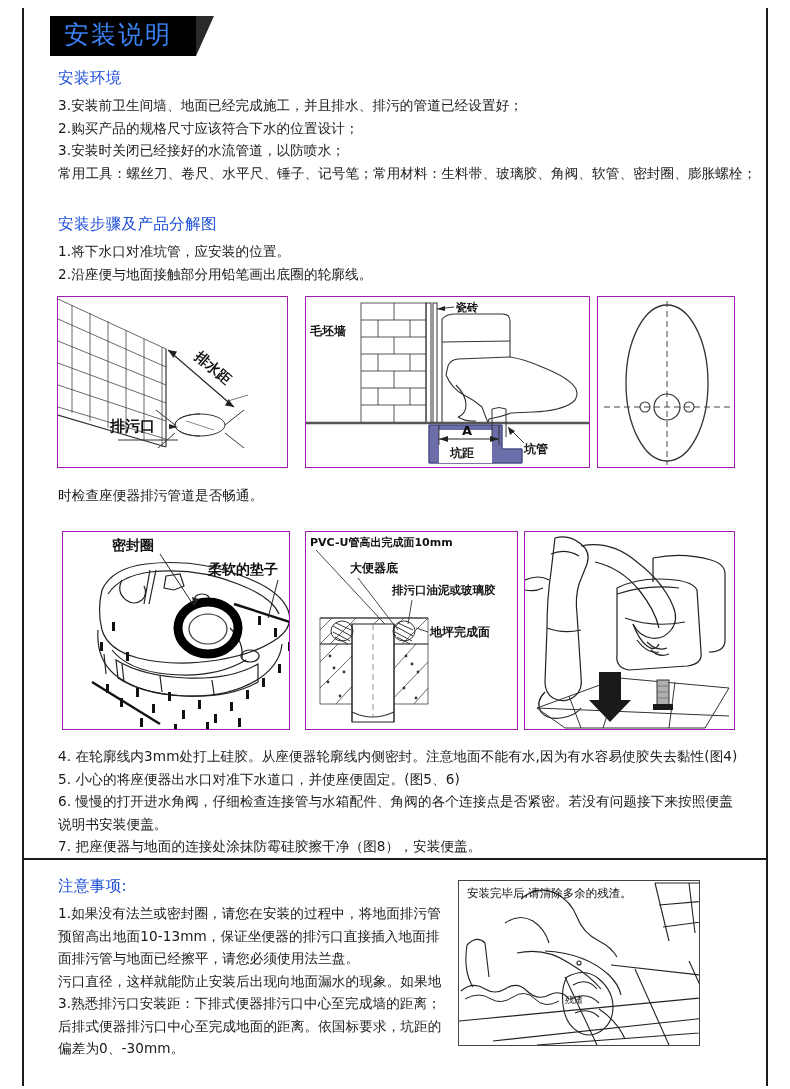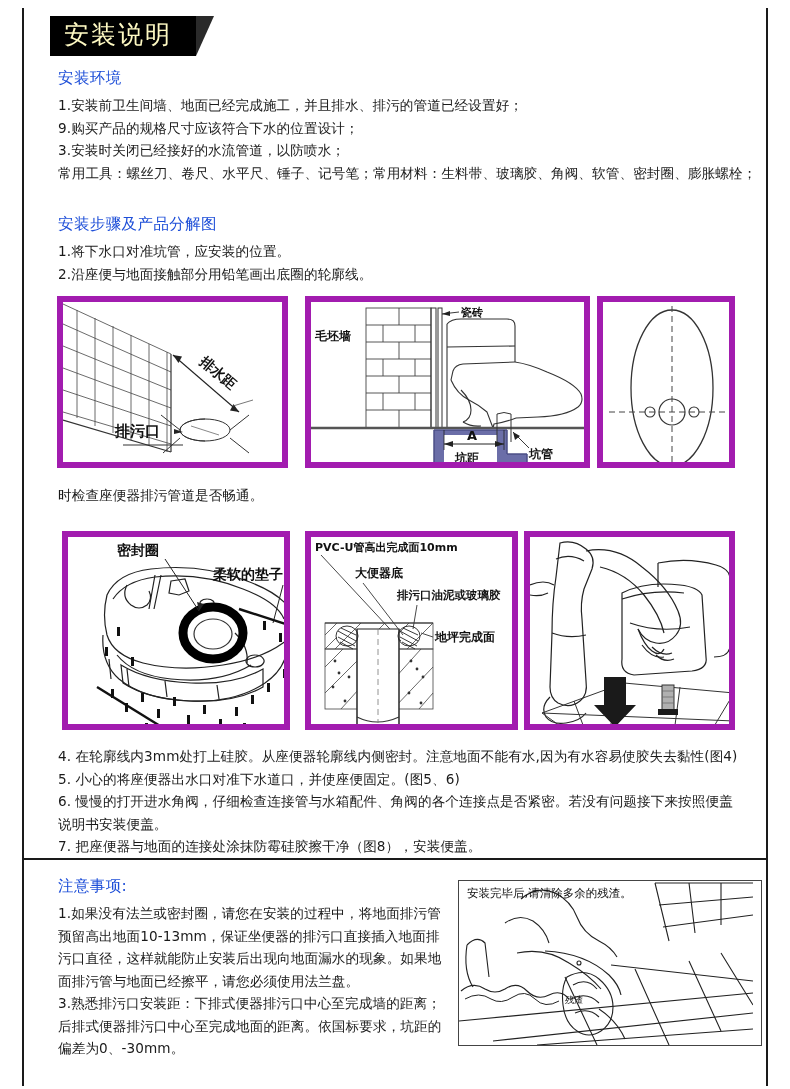--- a/index.html
+++ b/index.html
@@ -18,21 +18,21 @@
   }
   
   .rule-left  { position:absolute; left:22px;  top:8px;  width:2px;  height:1078px; background:#1a1a1a; }
   .rule-right { position:absolute; left:766px; top:8px;  width:2px;  height:1078px; background:#1a1a1a; }
   .rule-mid   { position:absolute; left:22px;  top:858px; width:746px; height:2px; background:#1a1a1a; }
 
   
   .banner-wrap { position:absolute; left:50px; top:16px; height:40px; }
   .banner {
     position:relative; display:inline-block;
-    background:#000; color:#fef9c3;
+    background:#000; color:#3b82f6;
     padding:4px 24px 6px 14px;
     font-size:25px; line-height:30px; letter-spacing:2px;
     font-weight:500;
   }
   .banner-tail {
     position:absolute; left:100%; top:0;
     width:0; height:0;
     border-top:40px solid #2a2a2a;
     border-right:18px solid transparent;
   }
@@ -43,21 +43,21 @@
     color:#1d4ed8; letter-spacing:0.4px;
   }
   .para {
     position:absolute; font-size:13.6px; line-height:22.5px;
     color:#1a1a1a; letter-spacing:0.1px;
   }
   .para div { white-space:nowrap; }
 
   
   .figbox {
-    position:absolute; border:6px solid #a21caf; background:#fff; overflow:hidden;
+    position:absolute; border:1px solid #a21caf; background:#fff; overflow:hidden;
   }
   svg { display:block; }
 
   
   .notebox { position:absolute; border:1px solid #444; background:#fff; overflow:hidden; }
   .note-cap {
     position:absolute; left:8px; top:5px;
     font-size:11.5px; line-height:14px; color:#111; white-space:nowrap;
   }
 </style>
@@ -70,22 +70,22 @@
   <div class="rule-right"></div>
   <div class="rule-mid"></div>
 
   <div class="banner-wrap">
     <div class="banner">安装说明</div>
     <div class="banner-tail"></div>
   </div>
 
   <div class="sec-head" style="left:58px; top:68px;">安装环境</div>
   <div class="para" style="left:58px; top:94px;">
-    <div>1.安装前卫生间墙、地面已经完成施工，并且排水、排污的管道已经设置好；</div>
-    <div>9.购买产品的规格尺寸应该符合下水的位置设计；</div>
+    <div>3.安装前卫生间墙、地面已经完成施工，并且排水、排污的管道已经设置好；</div>
+    <div>2.购买产品的规格尺寸应该符合下水的位置设计；</div>
     <div>3.安装时关闭已经接好的水流管道，以防喷水；</div>
     <div>常用工具：螺丝刀、卷尺、水平尺、锤子、记号笔；常用材料：生料带、玻璃胶、角阀、软管、密封圈、膨胀螺栓；</div>
   </div>
 
   <div class="sec-head" style="left:58px; top:214px;">安装步骤及产品分解图</div>
   <div class="para" style="left:58px; top:240px;">
     <div>1.将下水口对准坑管，应安装的位置。</div>
     <div>2.沿座便与地面接触部分用铅笔画出底圈的轮廓线。</div>
   </div>
 
@@ -371,28 +371,28 @@
     <div>5. 小心的将座便器出水口对准下水道口，并使座便固定。(图5、6)</div>
     <div>6. 慢慢的打开进水角阀，仔细检查连接管与水箱配件、角阀的各个连接点是否紧密。若没有问题接下来按照便盖</div>
     <div>说明书安装便盖。</div>
     <div>7. 把座便器与地面的连接处涂抹防霉硅胶擦干净（图8），安装便盖。</div>
   </div>
 
   <div class="sec-head" style="left:58px; top:876px;">注意事项:</div>
   <div class="para" style="left:58px; top:902px;">
     <div>1.如果没有法兰或密封圈，请您在安装的过程中，将地面排污管</div>
     <div>预留高出地面10-13mm，保证坐便器的排污口直接插入地面排</div>
+    <div>面排污管与地面已经擦平，请您必须使用法兰盘。</div>
     <div>污口直径，这样就能防止安装后出现向地面漏水的现象。如果地</div>
-    <div>面排污管与地面已经擦平，请您必须使用法兰盘。</div>
     <div>3.熟悉排污口安装距：下排式便器排污口中心至完成墙的距离；</div>
     <div>后排式便器排污口中心至完成地面的距离。依国标要求，坑距的</div>
     <div>偏差为0、-30mm。</div>
   </div>
 
-  <div class="notebox" style="left:458px; top:880px; width:304px; height:166px;">
+  <div class="notebox" style="left:458px; top:880px; width:242px; height:166px;">
     <div class="note-cap">安装完毕后,请清除多余的残渣。</div>
     <svg width="294" height="164" viewBox="0 0 294 164">
       <g stroke="#222" stroke-width="1.1" fill="none">
 
         <path d="M196 2 L294 2 M196 2 L210 60 M230 2 L236 52 M262 2 L262 44"></path>
         <path d="M200 24 L294 16 M204 46 L294 34"></path>
 
         <path d="M62 18 q16 -14 34 -6 q16 8 22 24 q6 16 22 24 q12 6 18 16"></path>
         <path d="M46 42 q14 -10 28 -2 q12 8 16 22"></path>
         <path d="M58 72 q28 -6 52 10 q20 12 32 26"></path>

